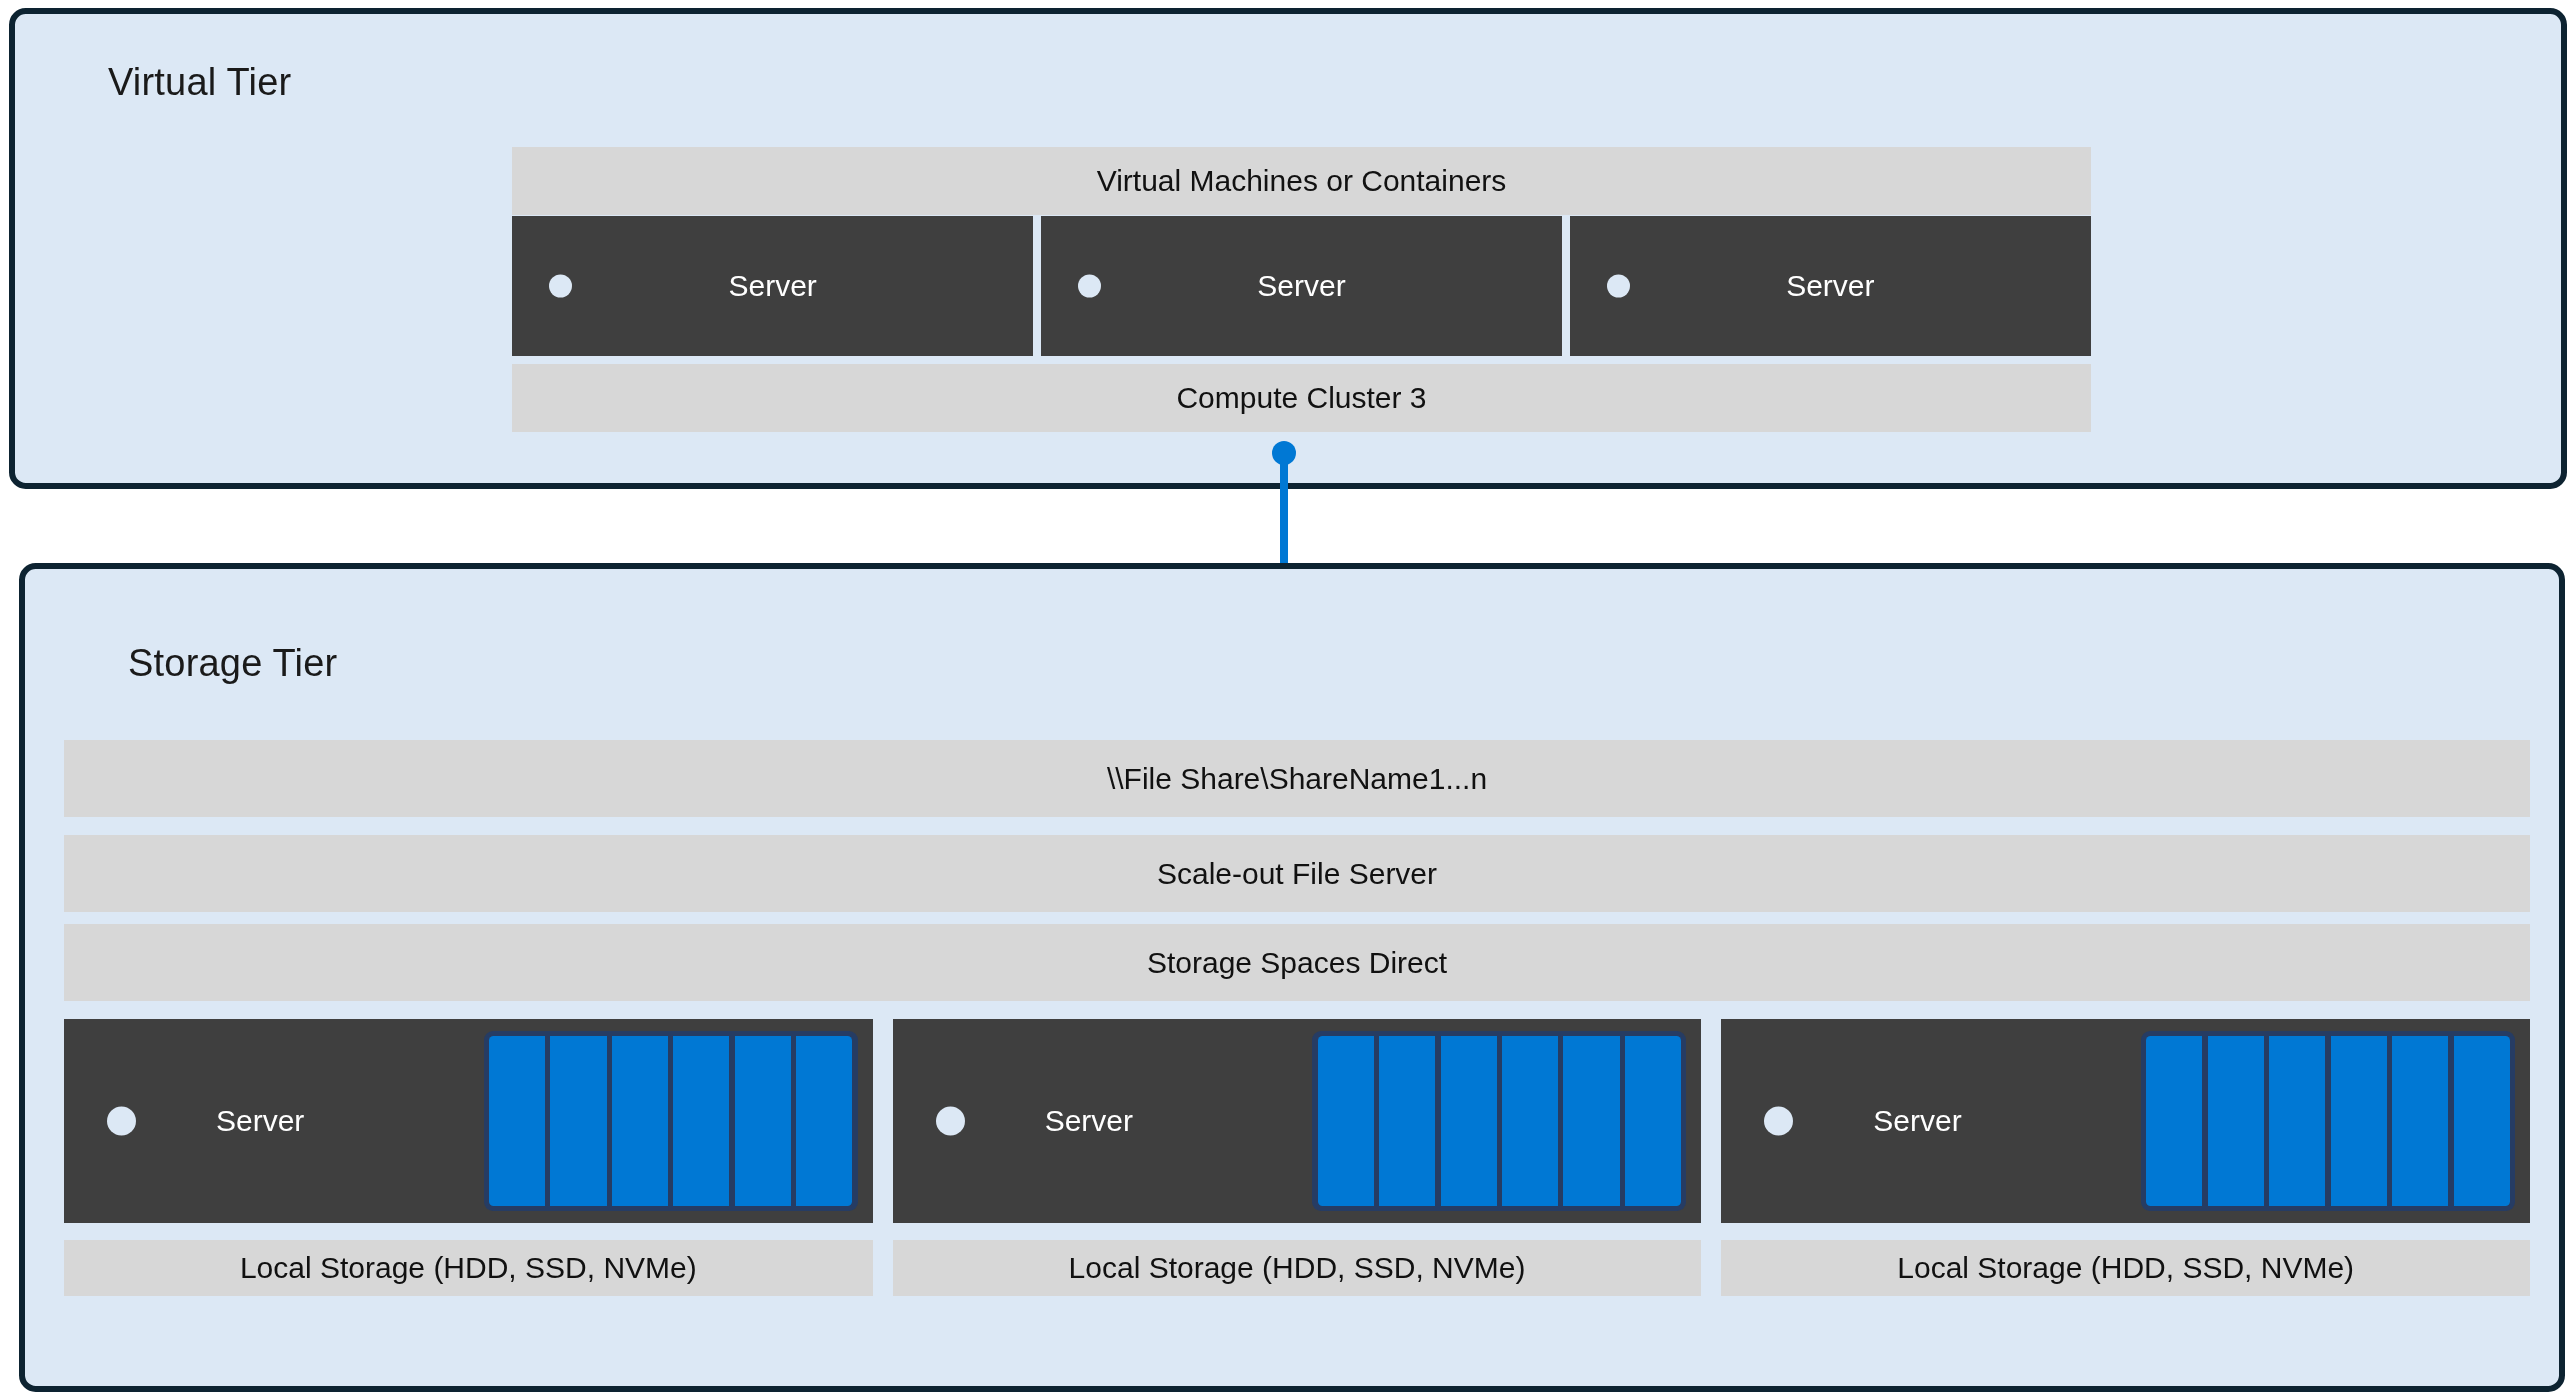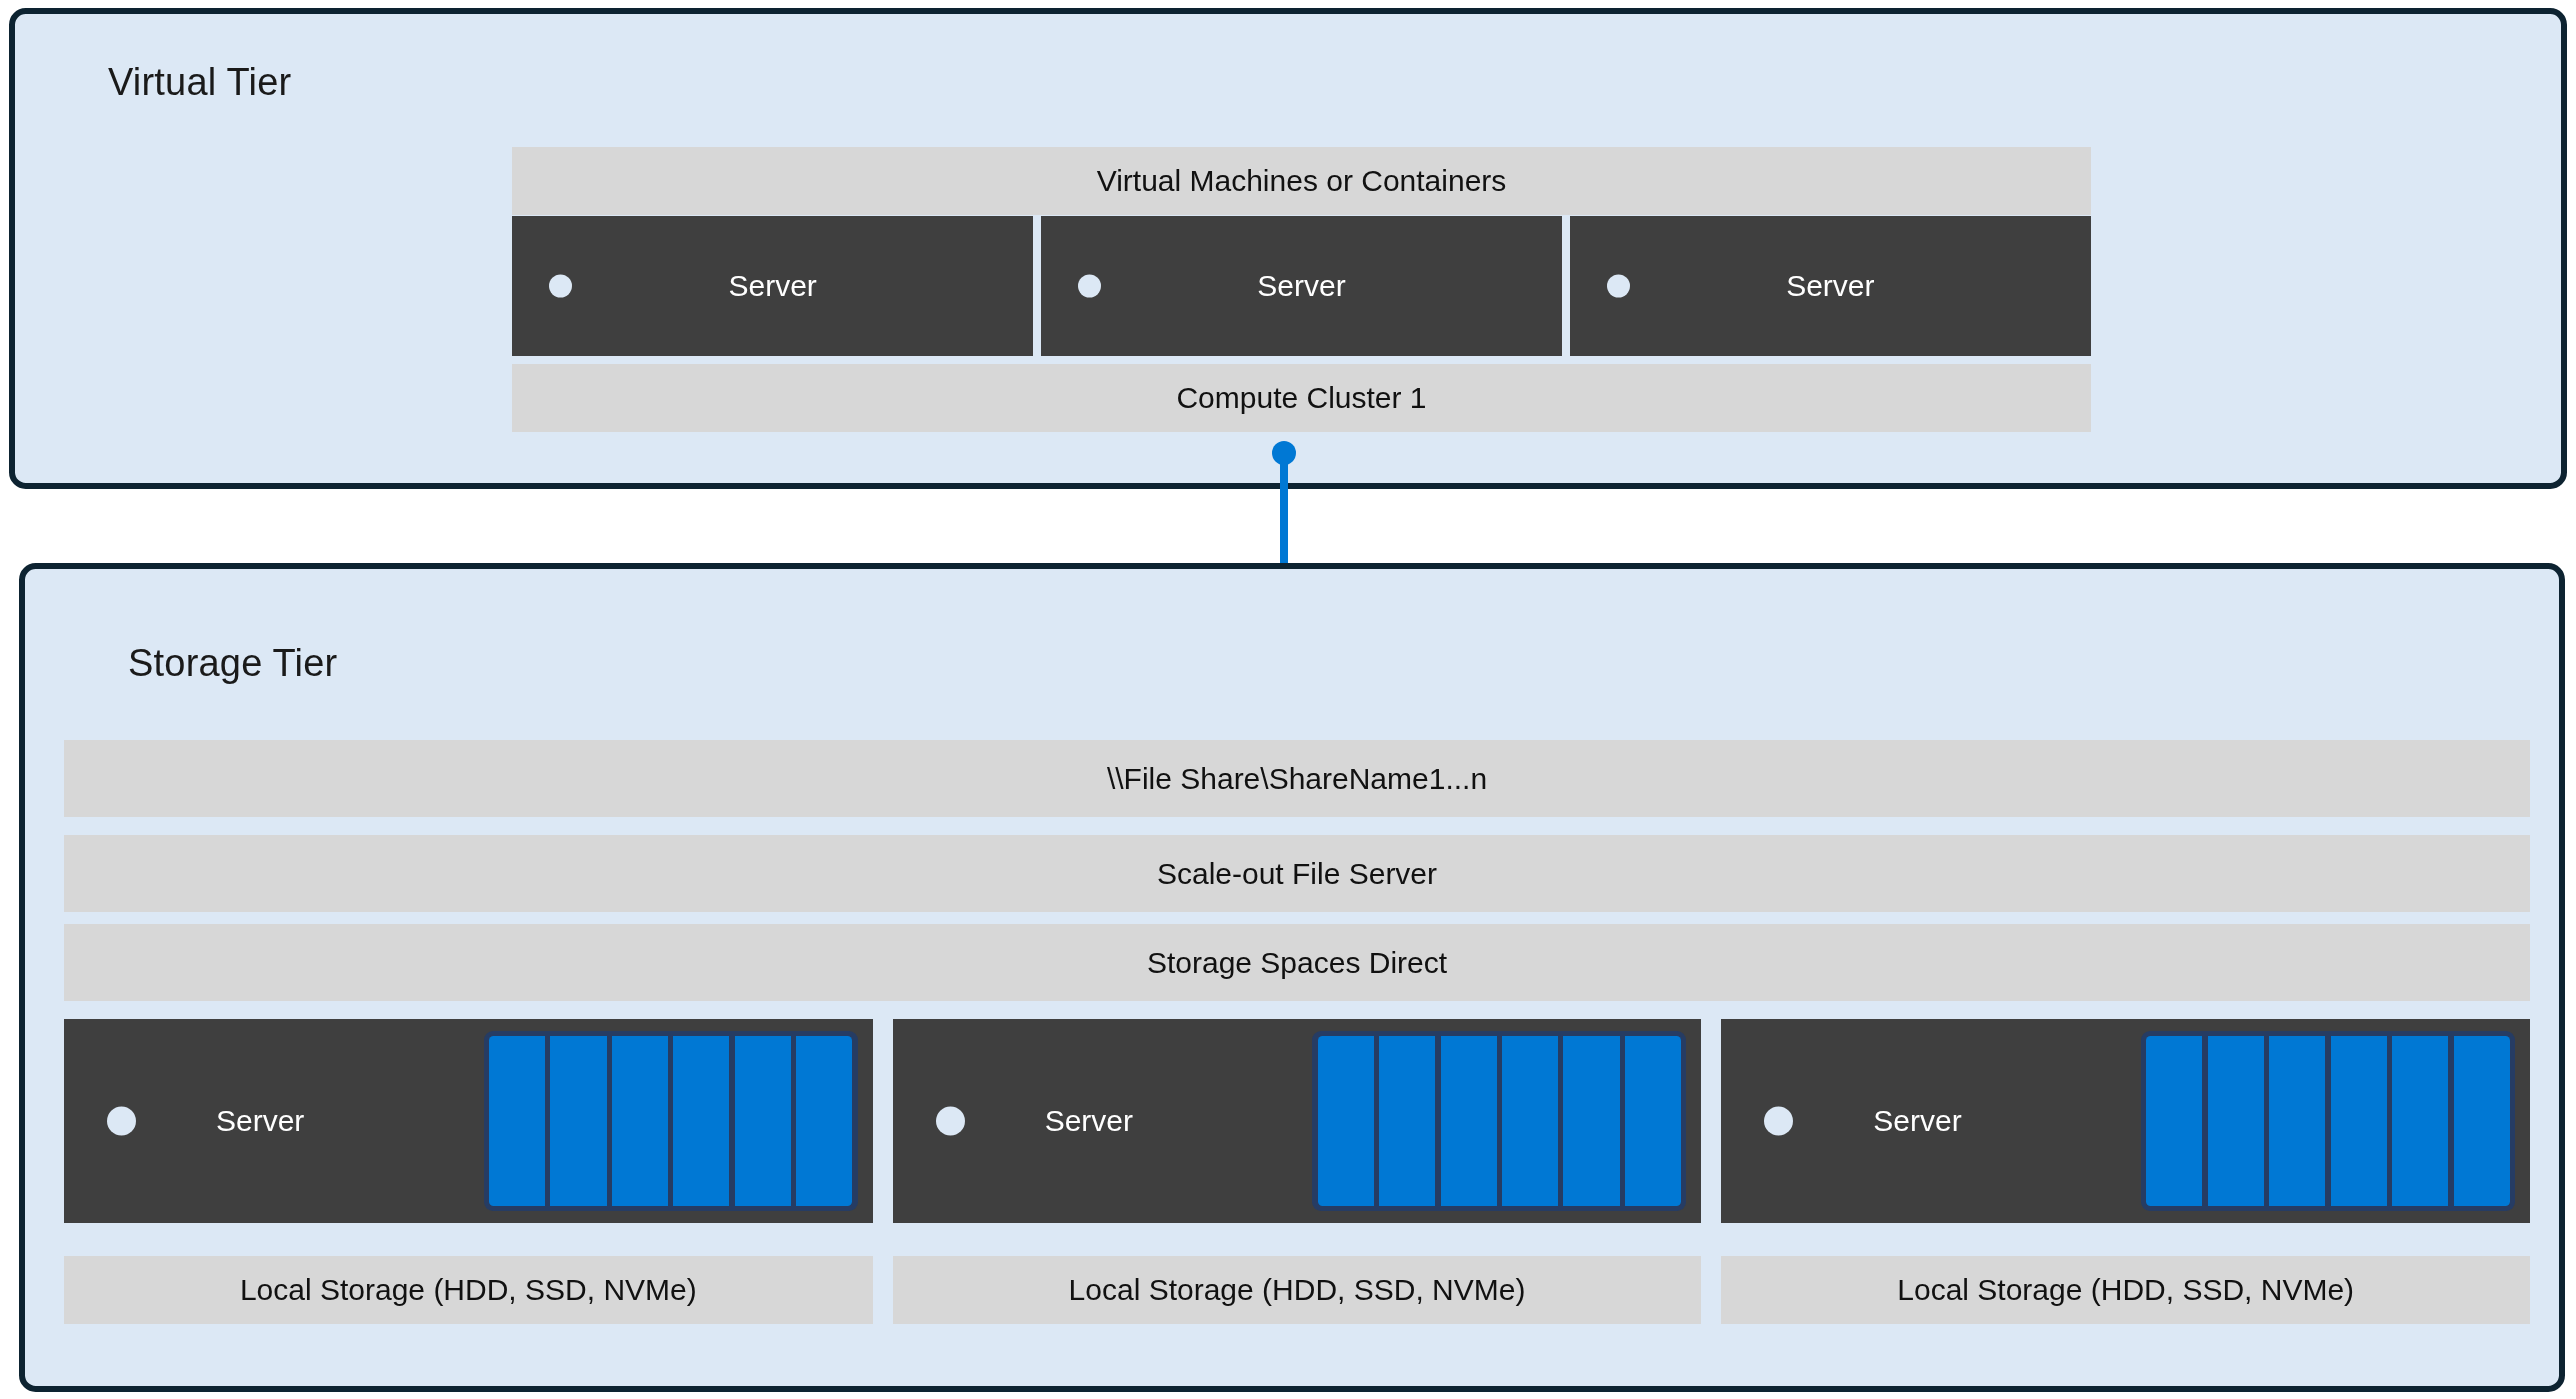--- a/index.html
+++ b/index.html
@@ -212,22 +212,22 @@
   }
   .disk {
     flex: 1 1 0;
     background: #0078d4;
   }
   .disk:first-child { border-radius: 4.6px 0 0 4.6px; }
   .disk:last-child  { border-radius: 0 4.6px 4.6px 0; }
 
   .storage-node .band {
     position: relative;
-    margin-top: 33px;
-    height: 68px;
+    margin-top: 17px;
+    height: 56px;
     width: 100%;
   }
 </style>
 </head>
 <body>
 
 <div class="canvas">
 
   <div class="tier" id="compute-tier">
 
@@ -246,21 +246,21 @@
         <span class="node-dot"></span>
         <span class="server-label">Server</span>
       </div>
       <div class="compute-server">
         <span class="node-dot"></span>
         <span class="server-label">Server</span>
       </div>
     </div>
 
     <div class="band compute-band" id="cluster-band">
-      <span class="band-label">Compute Cluster 1</span>
+      <span class="band-label">Compute Cluster 3</span>
     </div>
 
   </div>
 
   <div id="connector">
     <span class="conn-endpoint top"></span>
     <span class="conn-line"></span>
     <span class="conn-endpoint bottom"></span>
   </div>
 

